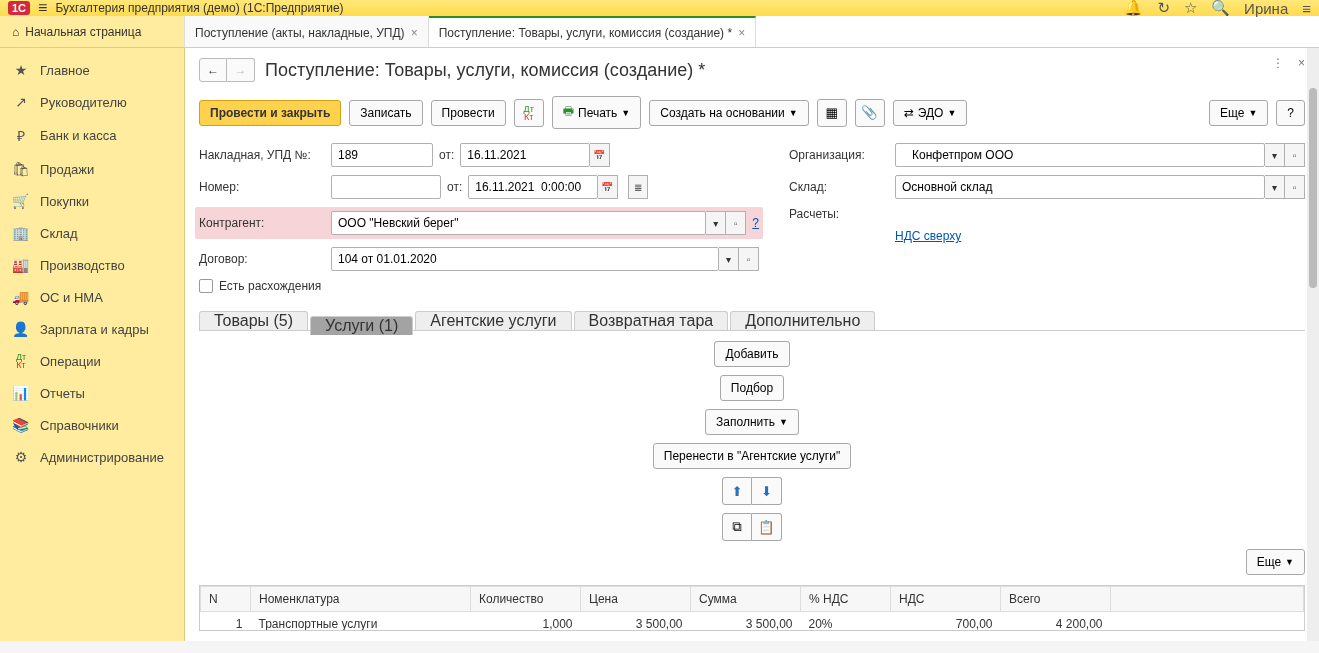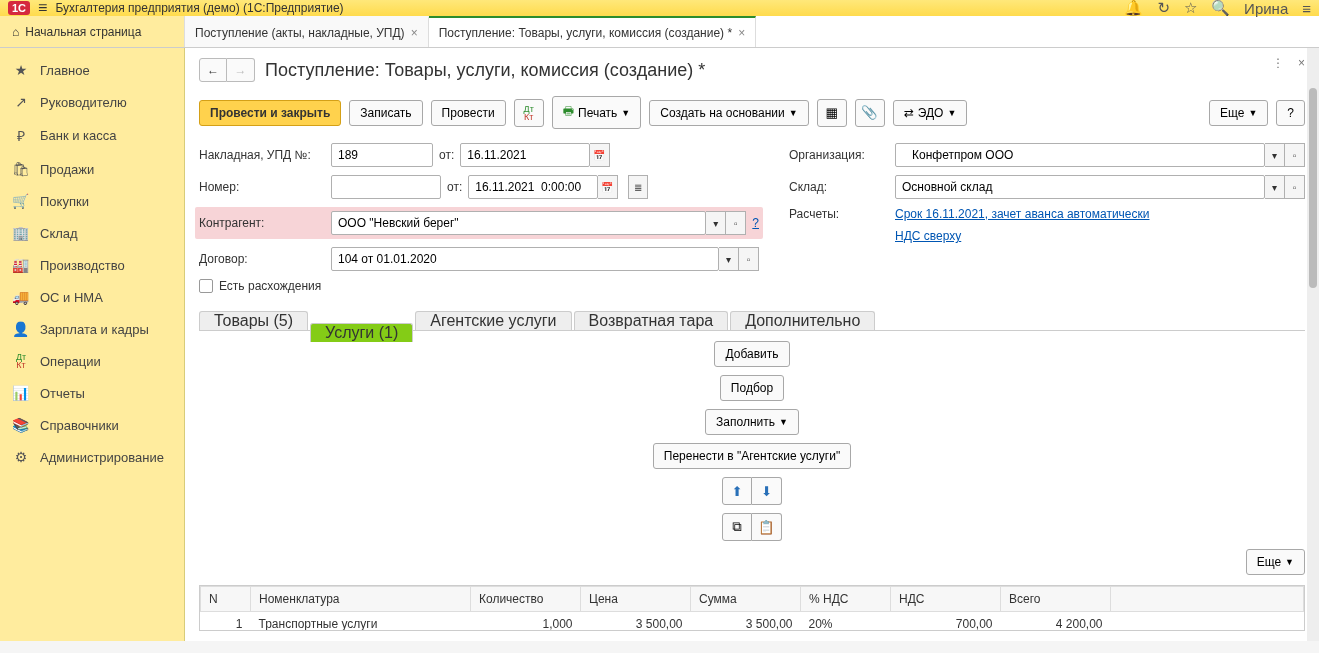--- a/index.html
+++ b/index.html
@@ -187,21 +187,21 @@
 .sub-tab {
   padding: 0 14px;
   border: 1px solid #ccc;
   border-bottom: none;
   background: #eee;
   margin-right: 2px;
   cursor: pointer;
   border-radius: 3px 3px 0 0;
   font-size: 16px;
 }
-.sub-tab.active { background: #84cc16; position: relative; top: 12px; }
+.sub-tab.active { background: #a3a3a3; position: relative; top: 5px; }
 .sub-toolbar {
   display: flex;
   gap: 8px;
   padding: 10px 0;
   align-items: center;
   flex-direction: column;
 }
 .sub-toolbar-right { margin-left: auto; }
 .arrow-btns { display: flex; gap: 0; }
 .arrow-btns .btn-icon:first-child { border-radius: 3px 0 0 3px; }
@@ -441,21 +441,20 @@
         <div class="form-row">
           <span class="form-label-r">Склад:</span>
           <div class="input-wrap" style="flex:1">
             <input class="input" style="flex: 1 1 0%;" value="Основной склад">
             <span class="input-btn">▾</span>
             <span class="input-btn">▫</span>
           </div>
         </div>
         <div class="form-row">
           <span class="form-label-r">Расчеты:</span>
-          <span class="link">Срок 16.11.2021, зачет аванса автоматически</span>
         </div>
         <div class="form-row">
           <span class="form-label-r"></span>
           <span class="link">НДС сверху</span>
         </div>
       </div>
     </div>
 
     <div class="sub-tabs">
       <div class="sub-tab">Товары (5)</div>

